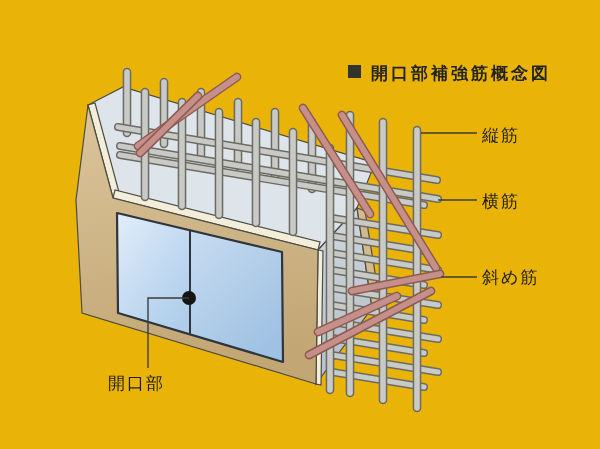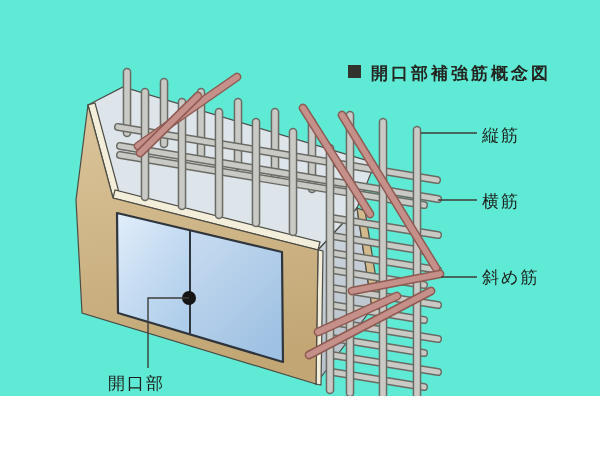--- a/index.html
+++ b/index.html
@@ -1,16 +1,16 @@
 <!DOCTYPE html>
 <html><head>
 <meta charset="utf-8">
 <style>
   html,body{margin:0;padding:0;background:#fff;}
-  .stage{position:relative;width:600px;height:396px;background:#5eead4;overflow:hidden;
+  .stage{position:relative;width:600px;height:449px;background:#eab308;overflow:hidden;
          font-family:"Liberation Sans","DejaVu Sans",sans-serif;}
   svg{display:block;}
   .jp-label{font-family:"Liberation Sans","DejaVu Sans",sans-serif;font-size:17px;fill:#1d1d1a;letter-spacing:2px;}
   .jp-title{font-family:"Liberation Sans","DejaVu Sans",sans-serif;font-size:17px;font-weight:bold;fill:#23231f;letter-spacing:3px;}
   .leader{stroke:#3c3c38;stroke-width:1.4;fill:none;}
   .edge{stroke:#4c4c45;stroke-width:1.2;}
 </style>
 </head>
 <body>
 

